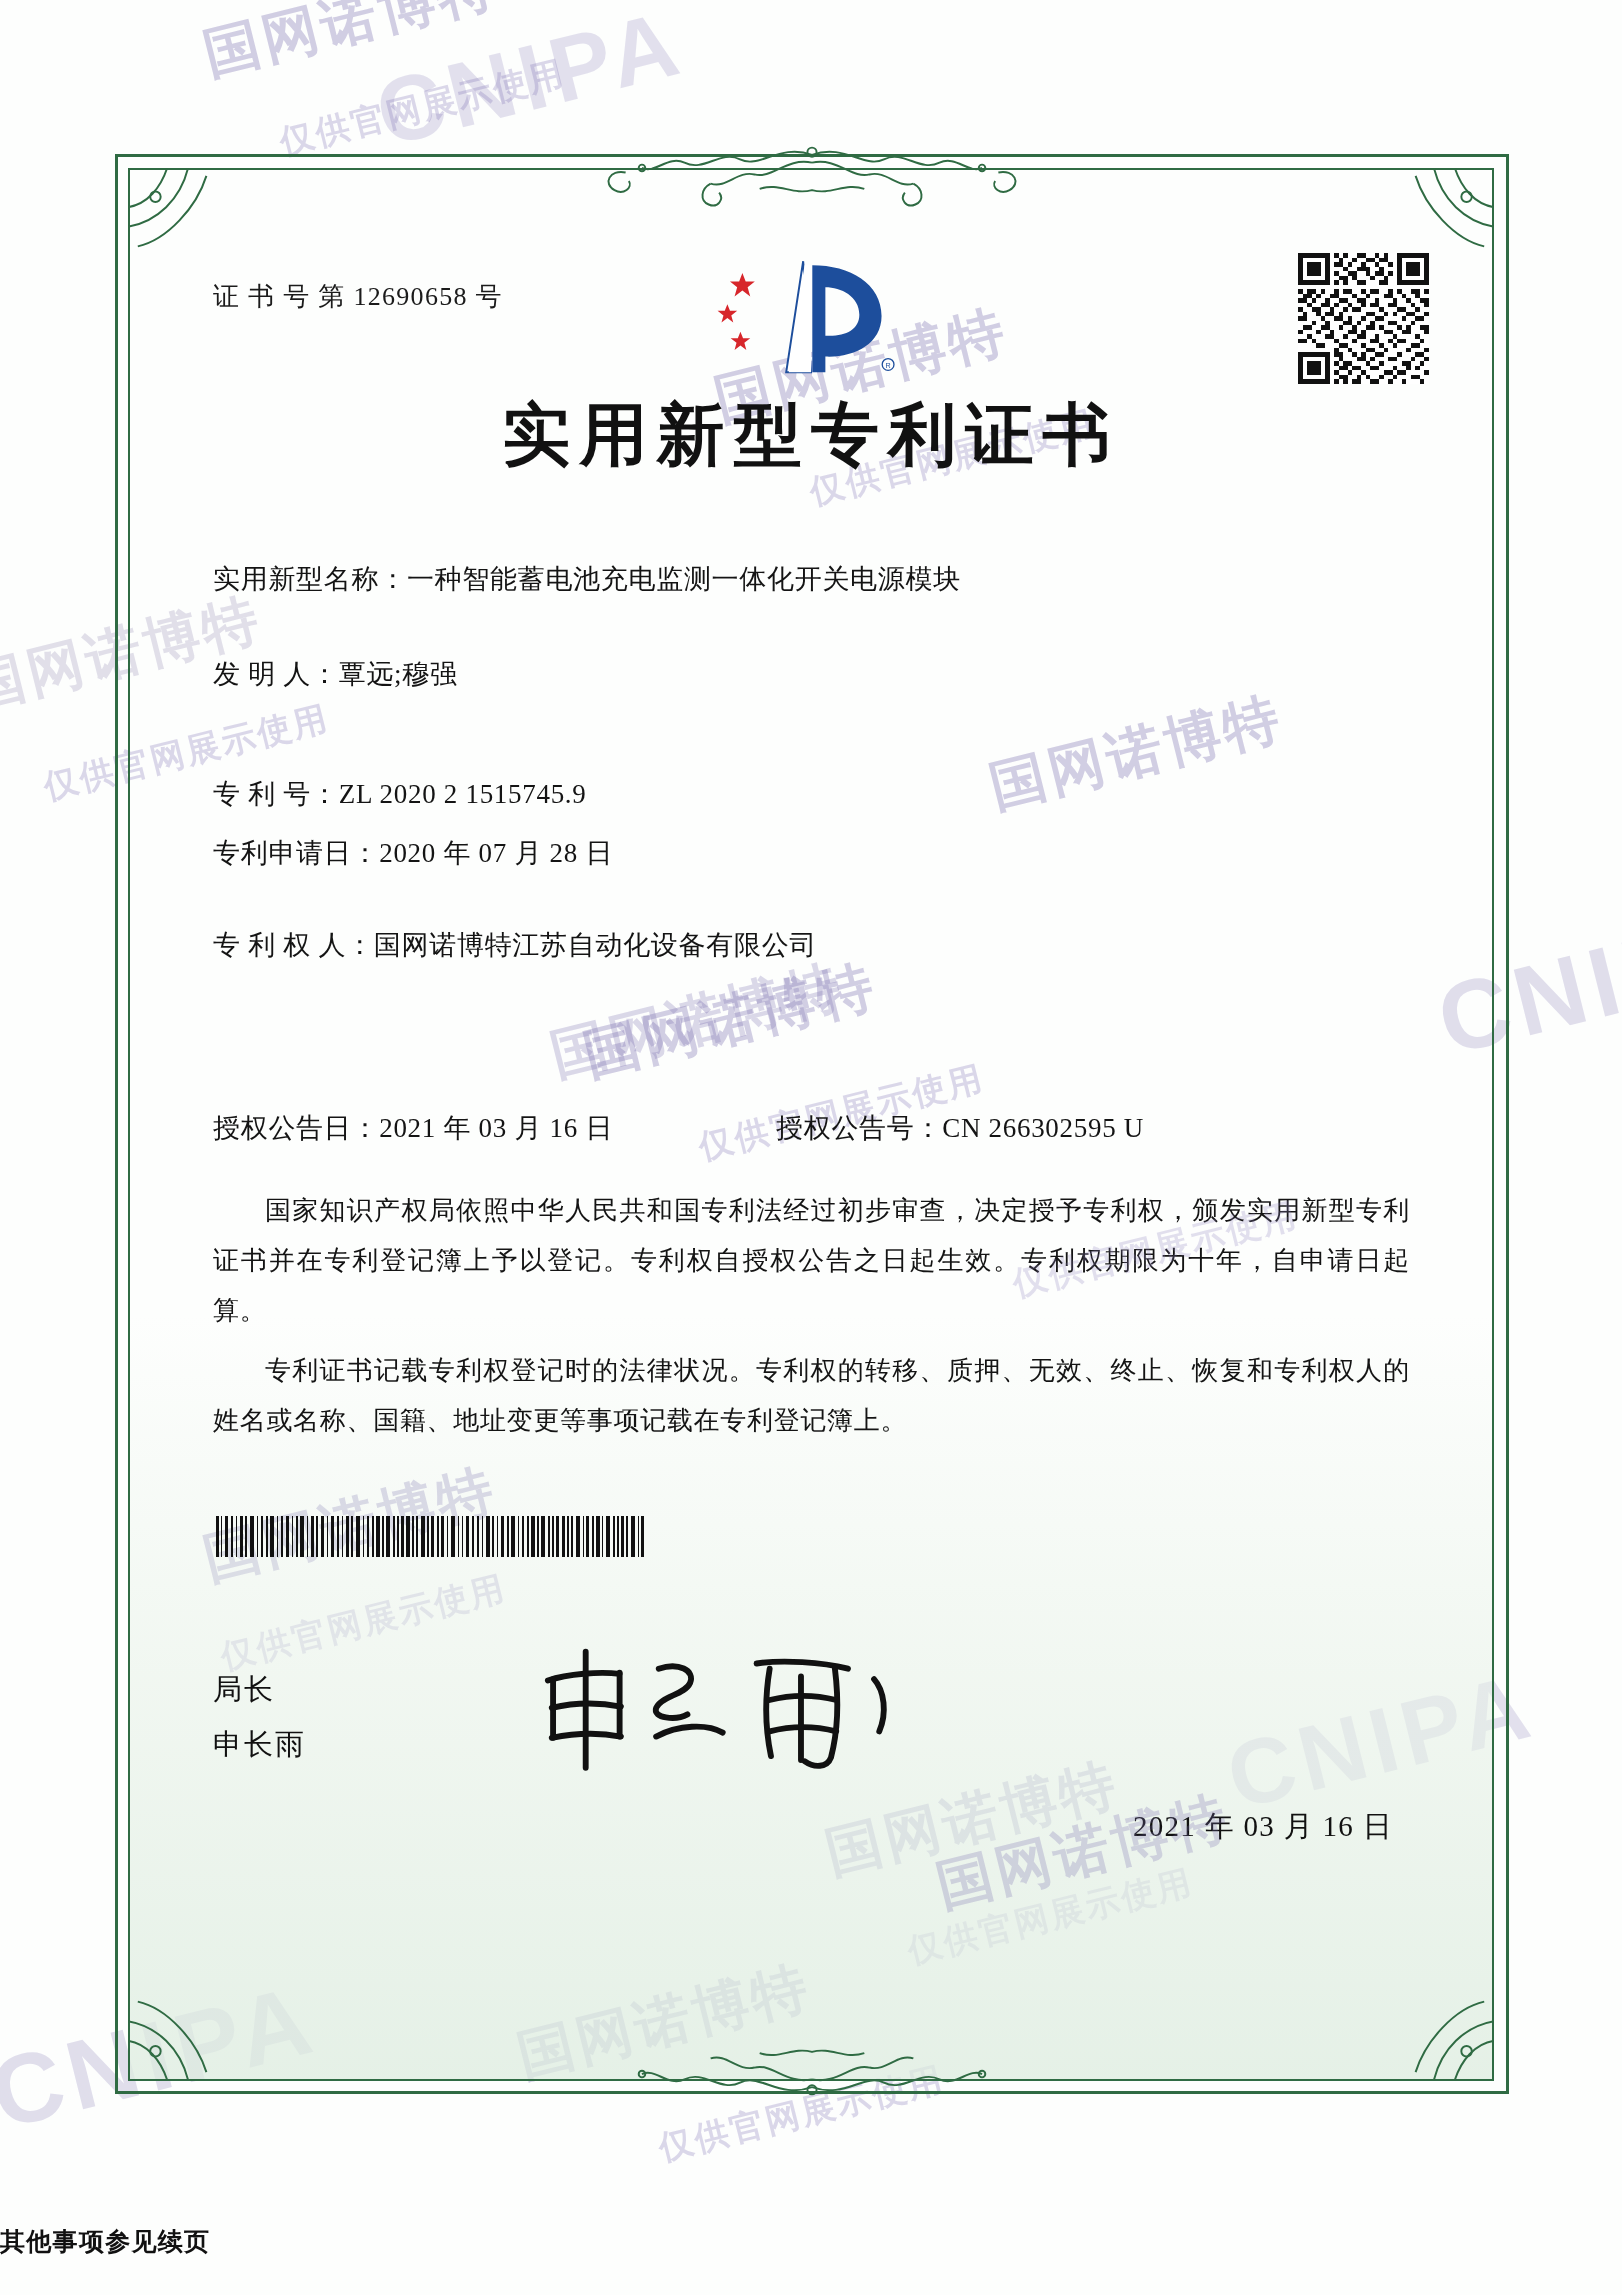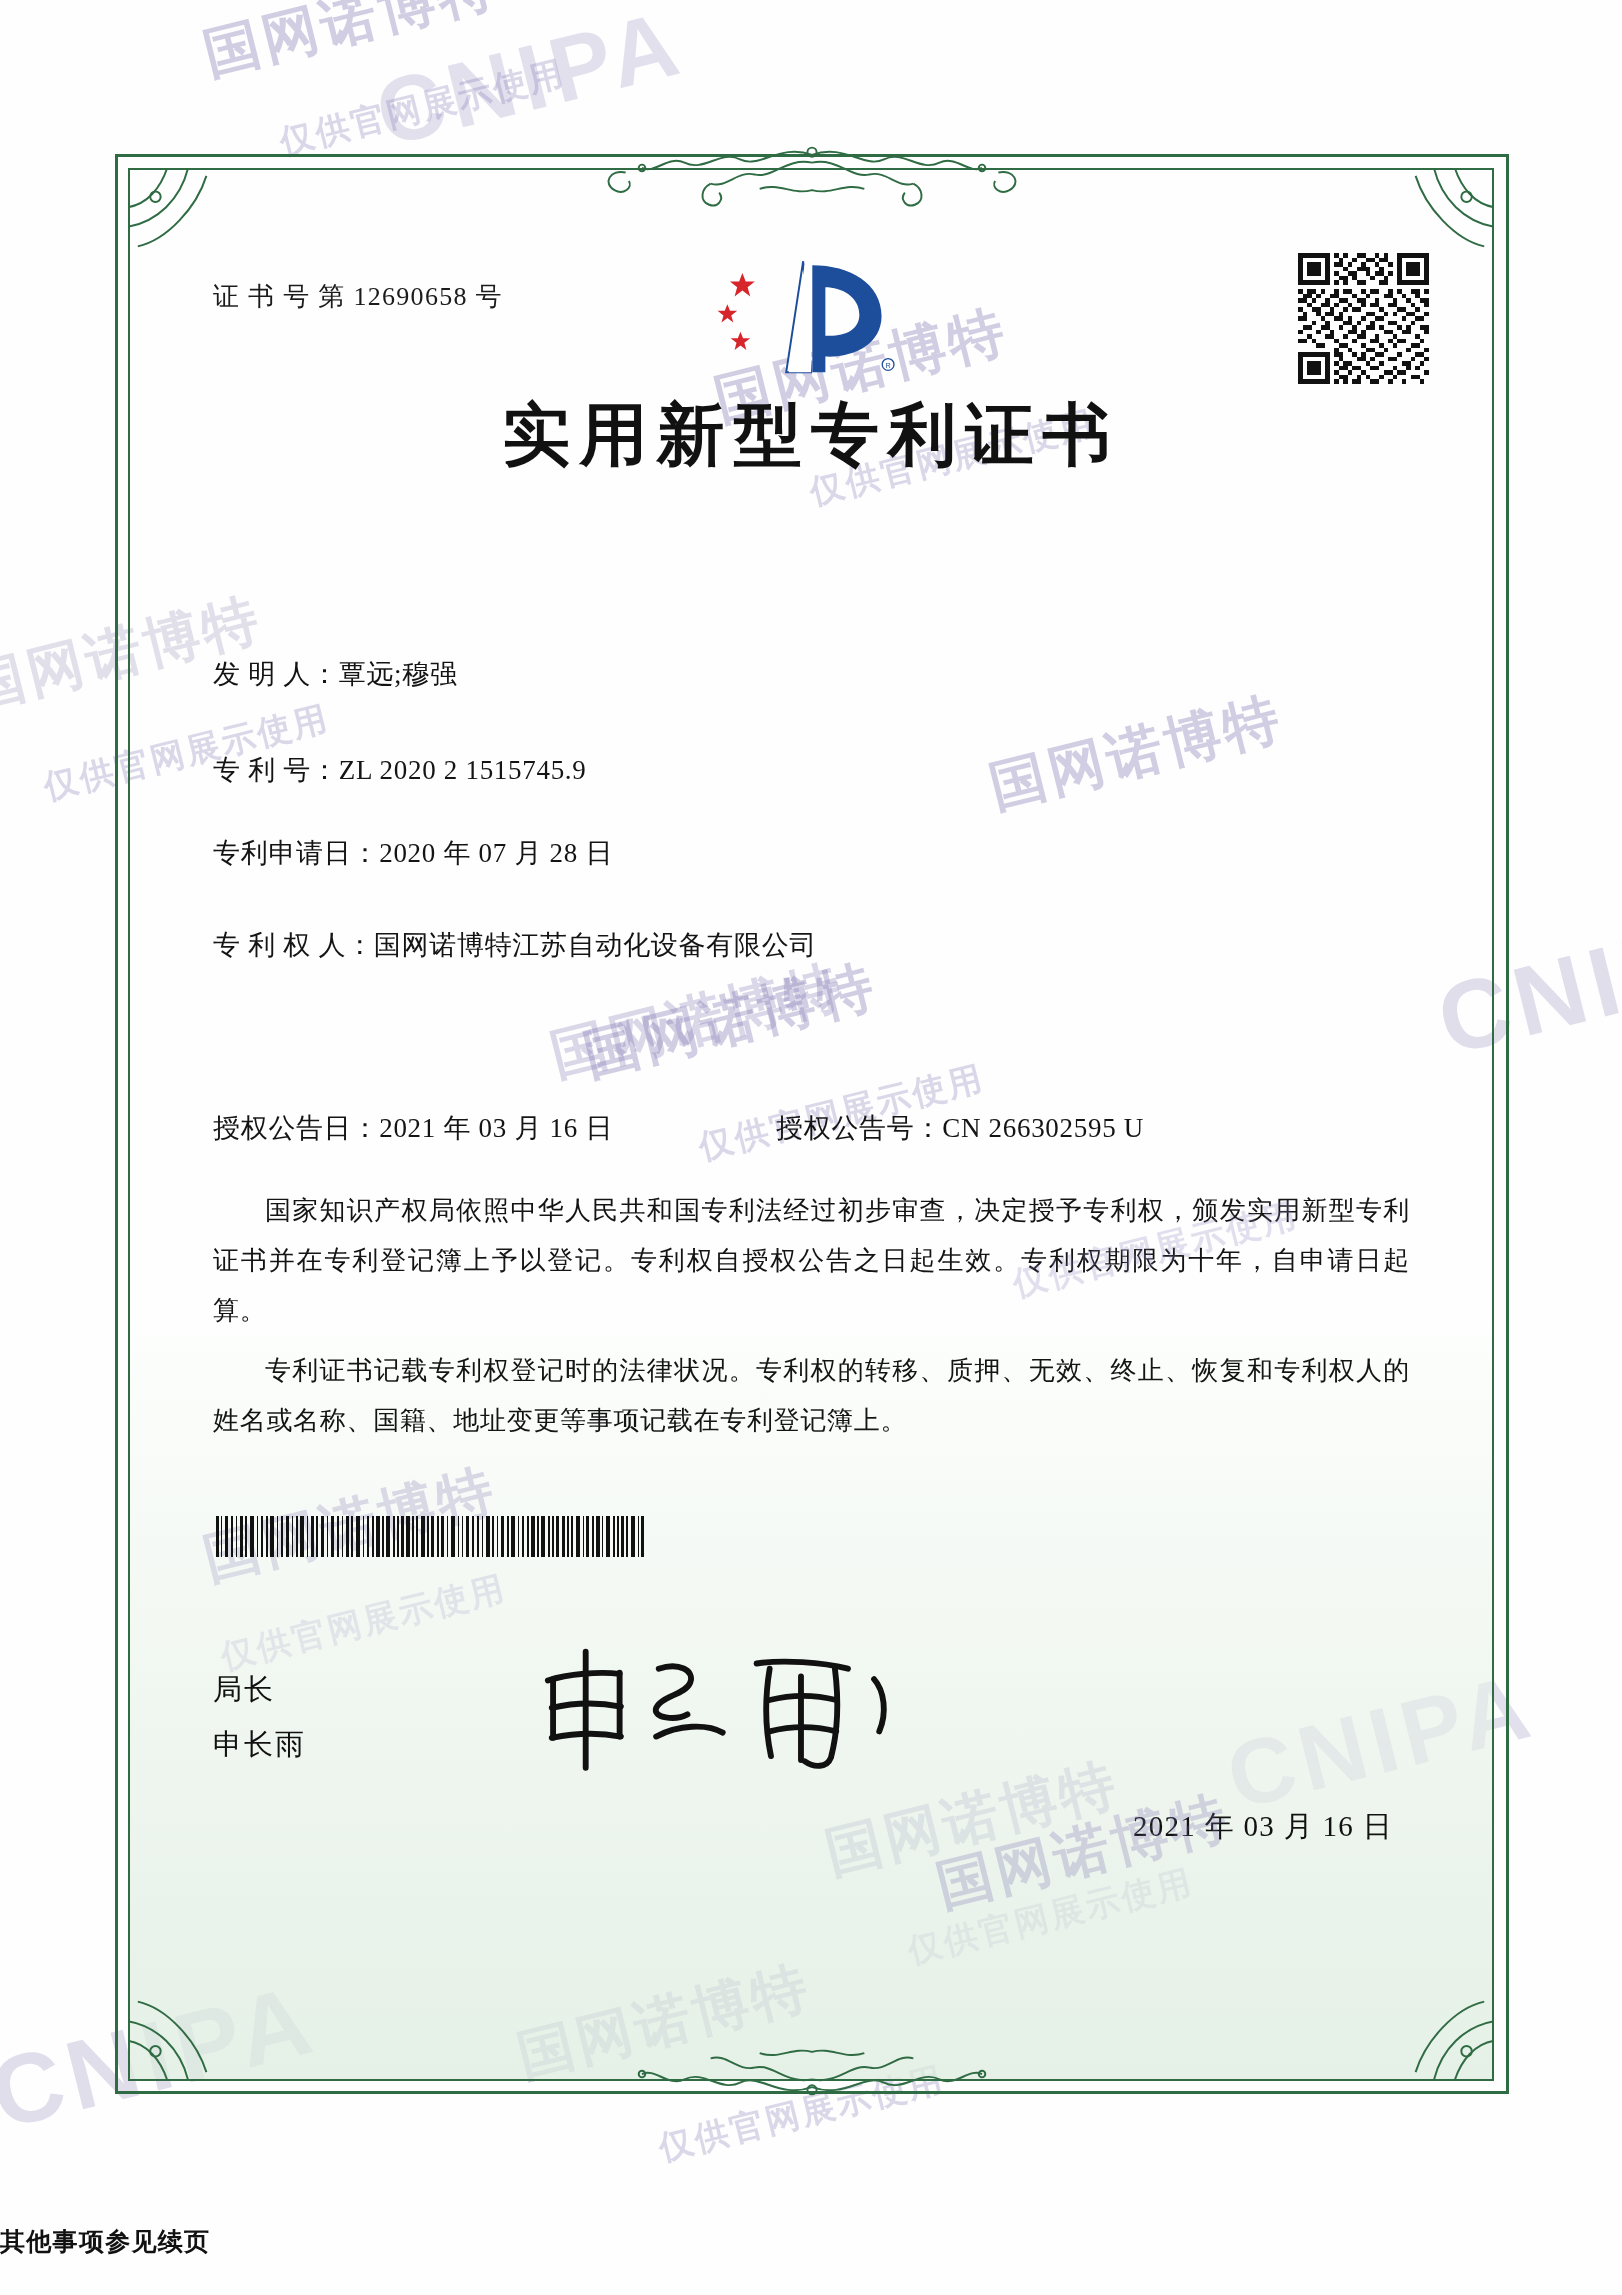--- a/index.html
+++ b/index.html
@@ -124,21 +124,21 @@
     font-size: 27px;
     color: #141414;
     letter-spacing: 0.7px;
     white-space: nowrap;
   }
   .field .lbl { display: inline-block; }
   .field .val { display: inline-block; }
 
   #field-name   { top: 393px; }
   #field-inventor { top: 488px; }
-  #field-patent-no { top: 584px; }
+  #field-patent-no { top: 608px; }
   #field-appdate { top: 667px; }
   #field-holder  { top: 759px; }
   #field-address { top: 851px; }
   #field-grantdate { top: 942px; }
   #field-grantno  { position:absolute; left: 648px; top: 942px; font-size: 27px; color:#141414; letter-spacing:0.7px; white-space: nowrap;}
 
   .para {
     position: absolute;
     left: 85px;
     width: 1197px;
@@ -530,20 +530,23 @@
       <path d="M112 182 L138 12 L150 182 Z" fill="#ffffff" stroke="#1d4e9c" stroke-width="3"></path>
 
       <path d="M152 182 L152 18 C 210 18, 258 46, 258 96 C 258 140, 214 160, 172 158 L172 126 C 200 128, 224 118, 224 94 C 224 66, 196 52, 172 52 L172 182 Z" fill="#1d4e9c"></path>
       <path d="M150 182 L150 18 L140 18 L116 182 Z" fill="#ffffff"></path>
       <circle cx="268" cy="170" r="9" fill="none" stroke="#1d4e9c" stroke-width="2"></circle>
       <text x="268" y="175" font-size="11" text-anchor="middle" fill="#1d4e9c" font-family="Liberation Sans, sans-serif">R</text>
     </svg>
 
     <div id="doc-title">实用新型专利证书</div>
 
+    <div class="field" id="field-name">
+      <span class="lbl">实用新型名称：</span><span class="val">一种智能蓄电池充电监测一体化开关电源模块</span>
+    </div>
 
     <div class="field" id="field-inventor">
       <span class="lbl">发  明  人：</span><span class="val">覃远;穆强</span>
     </div>
 
     <div class="field" id="field-patent-no">
       <span class="lbl">专  利  号：</span><span class="val">ZL 2020 2 1515745.9</span>
     </div>
 
     <div class="field" id="field-appdate">

